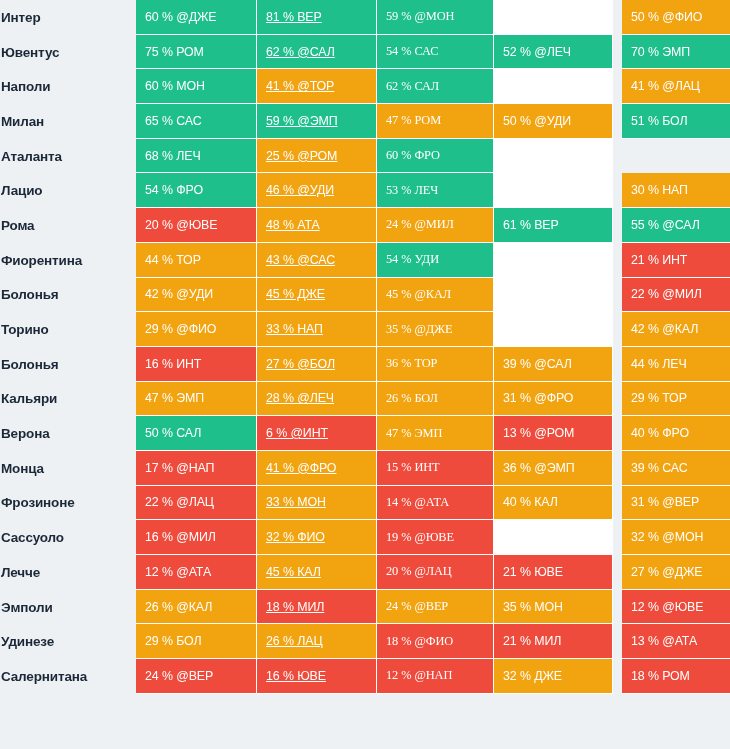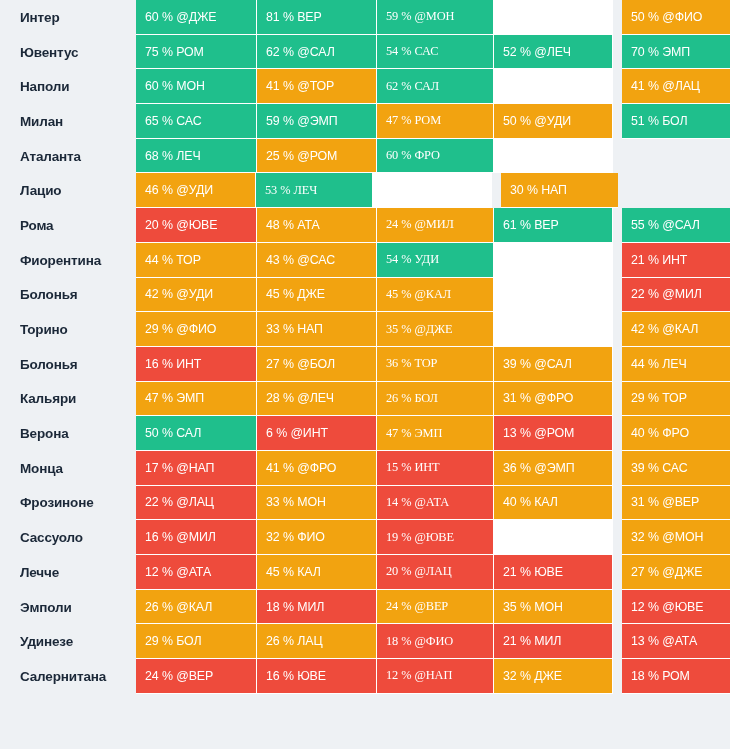--- a/index.html
+++ b/index.html
@@ -19,21 +19,21 @@
     height:34.7px;
     box-sizing:border-box;
     align-items:stretch;
   }
   .teamcell{
     width:136px;
     min-width:136px;
     background:#eef1f4;
     display:flex;
     align-items:center;
-    padding-left:20px;
+    padding-left:1px;
     box-sizing:border-box;
   }
   .teamname{
     font-size:13.5px;
     font-weight:bold;
     color:#1b2838;
     letter-spacing:-0.15px;
     white-space:nowrap;
   }
   .cells{
@@ -49,21 +49,21 @@
     color:#ffffff;
     font-size:12.4px;
     font-weight:normal;
     letter-spacing:-0.1px;
     white-space:nowrap;
     border-right:1.5px solid #ffffff;
     border-bottom:1.5px solid #ffffff;
     background:#ffffff;
   }
   .cell.c0{width:121px;min-width:121px;}
-  .cell.c1{width:120px;min-width:120px;}
+  .cell.c1{width:120px;min-width:120px;text-decoration:underline;}
   .cell.c2{width:117px;min-width:117px;font-family:Liberation Serif, serif;}
   .cell.c3{width:119px;min-width:119px;}
   .cell.c4{width:117px;min-width:117px;border-right:none;margin-left:9px;}
   .cell.g{background:#1fbf8c;}
   .cell.o{background:#f2a310;}
   .cell.r{background:#ee4b3c;}
   .cell.e{background:#ffffff;color:transparent;}
 </style>
 </head>
 <body>
@@ -174,20 +174,23 @@
         <div class="cell c3 e">
           <span></span>
         </div>
       </div>
     </div>
     <div class="row">
       <div class="teamcell">
         <span class="teamname">Лацио</span>
       </div>
       <div class="cells">
+        <div class="cell c0 g">
+          <span>54 % ФРО</span>
+        </div>
         <div class="cell c1 o">
           <span>46 % @УДИ</span>
         </div>
         <div class="cell c2 g">
           <span>53 % ЛЕЧ</span>
         </div>
         <div class="cell c3 e">
           <span></span>
         </div>
         <div class="cell c4 o">

